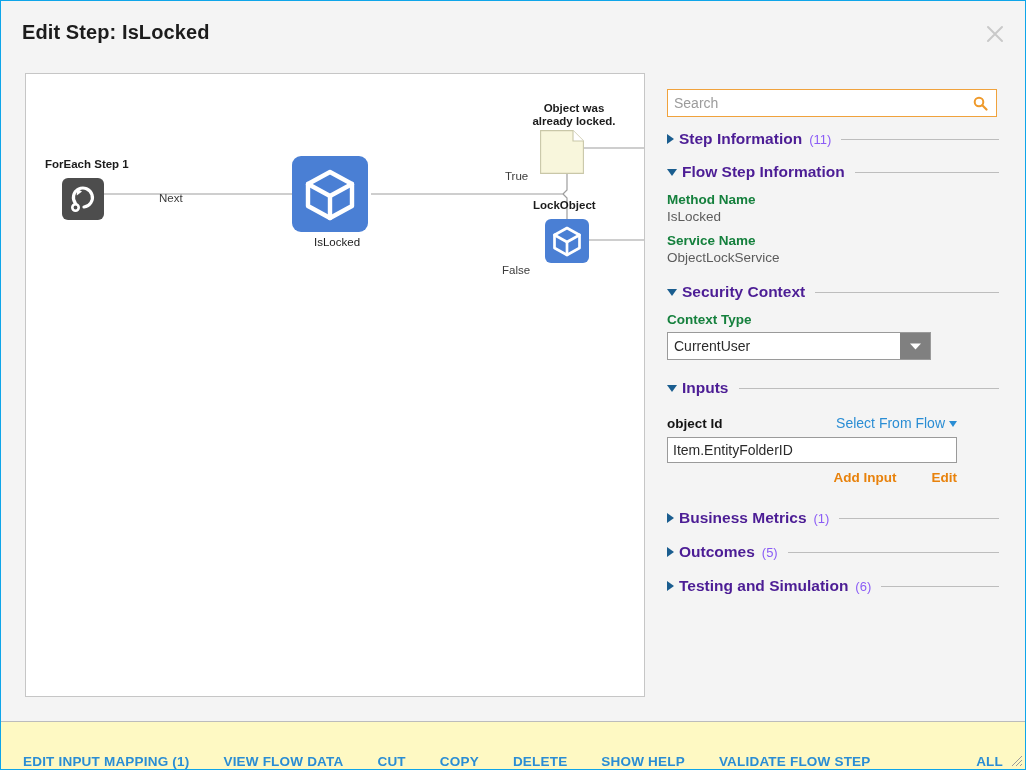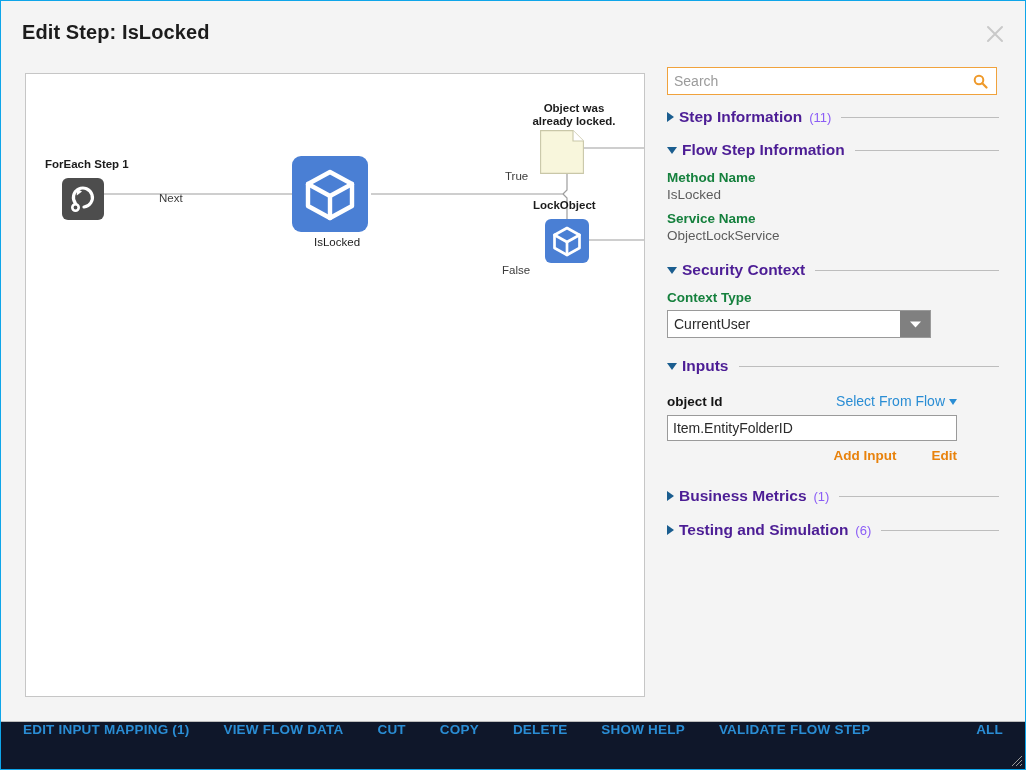--- a/index.html
+++ b/index.html
@@ -93,21 +93,21 @@
     font-weight: bold;
     text-align: center;
     line-height: 13px;
     white-space: nowrap;
   }
 
   
   .side-panel {
     position: relative;
     margin-left: 22px;
-    margin-top: 4px;
+    margin-top: 26px;
     width: 334px;
     height: 624px;
     box-sizing: border-box;
   }
   .search-box {
     position: relative;
     width: 330px;
     height: 28px;
     box-sizing: border-box;
     background: #ffffff;
@@ -263,24 +263,24 @@
     font-size: 13.5px;
     font-weight: bold;
     color: #e8820c;
     cursor: pointer;
   }
 
   
   .toolbar {
     flex: 0 0 47px;
     height: 47px;
-    background: #0f172a;
+    background: #fef9c3;
     border-top: 1px solid #bcbcbc;
     display: flex;
-    align-items: flex-start;
+    align-items: flex-end;
     position: relative;
   }
   .tb-item {
     font-size: 13.5px;
     font-weight: bold;
     color: #2a8dd4;
     cursor: pointer;
     letter-spacing: 0.2px;
     white-space: nowrap;
   }
@@ -451,20 +451,28 @@
 
       <div class="section" style="margin-top:22px;">
         <div class="section-head">
           <span class="tri collapsed"></span>
           <span class="section-title">Business Metrics</span>
           <span class="section-count">(1)</span>
           <span class="section-rule"></span>
         </div>
       </div>
 
+      <div class="section" style="margin-top:12px;">
+        <div class="section-head">
+          <span class="tri collapsed"></span>
+          <span class="section-title">Outcomes</span>
+          <span class="section-count">(5)</span>
+          <span class="section-rule"></span>
+        </div>
+      </div>
 
       <div class="section" style="margin-top:12px;">
         <div class="section-head">
           <span class="tri collapsed"></span>
           <span class="section-title">Testing and Simulation</span>
           <span class="section-count">(6)</span>
           <span class="section-rule"></span>
         </div>
       </div>
 

